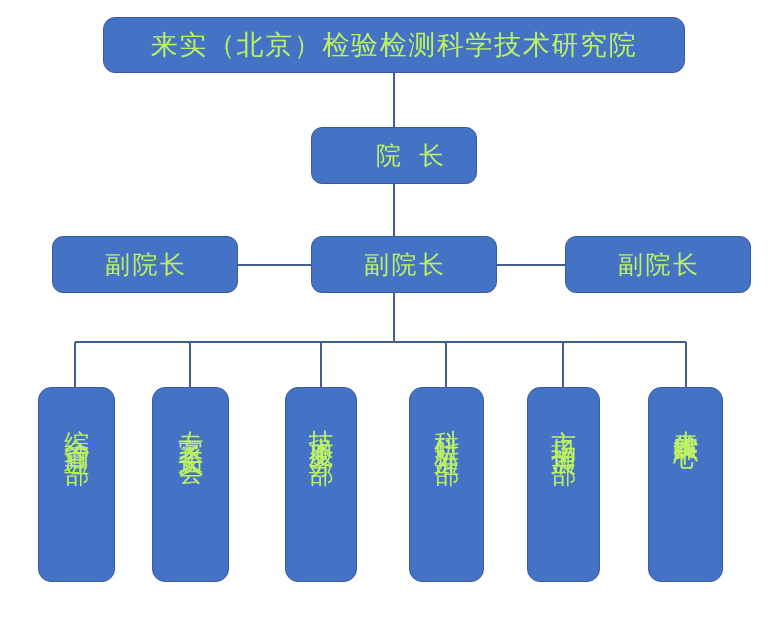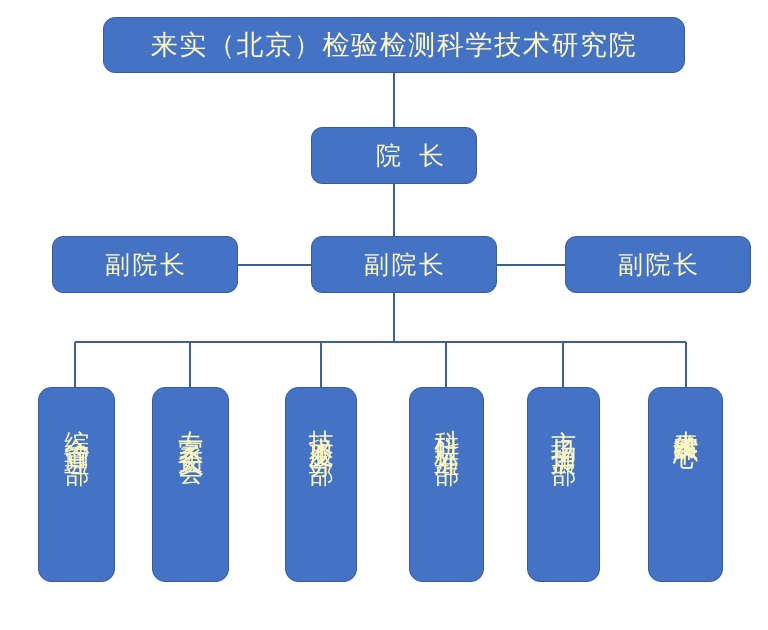--- a/index.html
+++ b/index.html
@@ -30,21 +30,21 @@
     z-index: 1;
   }
   
   .node {
     position: absolute;
     z-index: 2;
     box-sizing: border-box;
     background: #4472C4;
     border: 1px solid #3A5A9B;
     border-radius: 11px;
-    color: #fef9c3;
+    color: #bef264;
     display: flex;
     align-items: center;
     justify-content: center;
     text-align: center;
     letter-spacing: 0.06em;
     -webkit-font-smoothing: antialiased;
   }
   
   .node.root {
     left: 103px;

